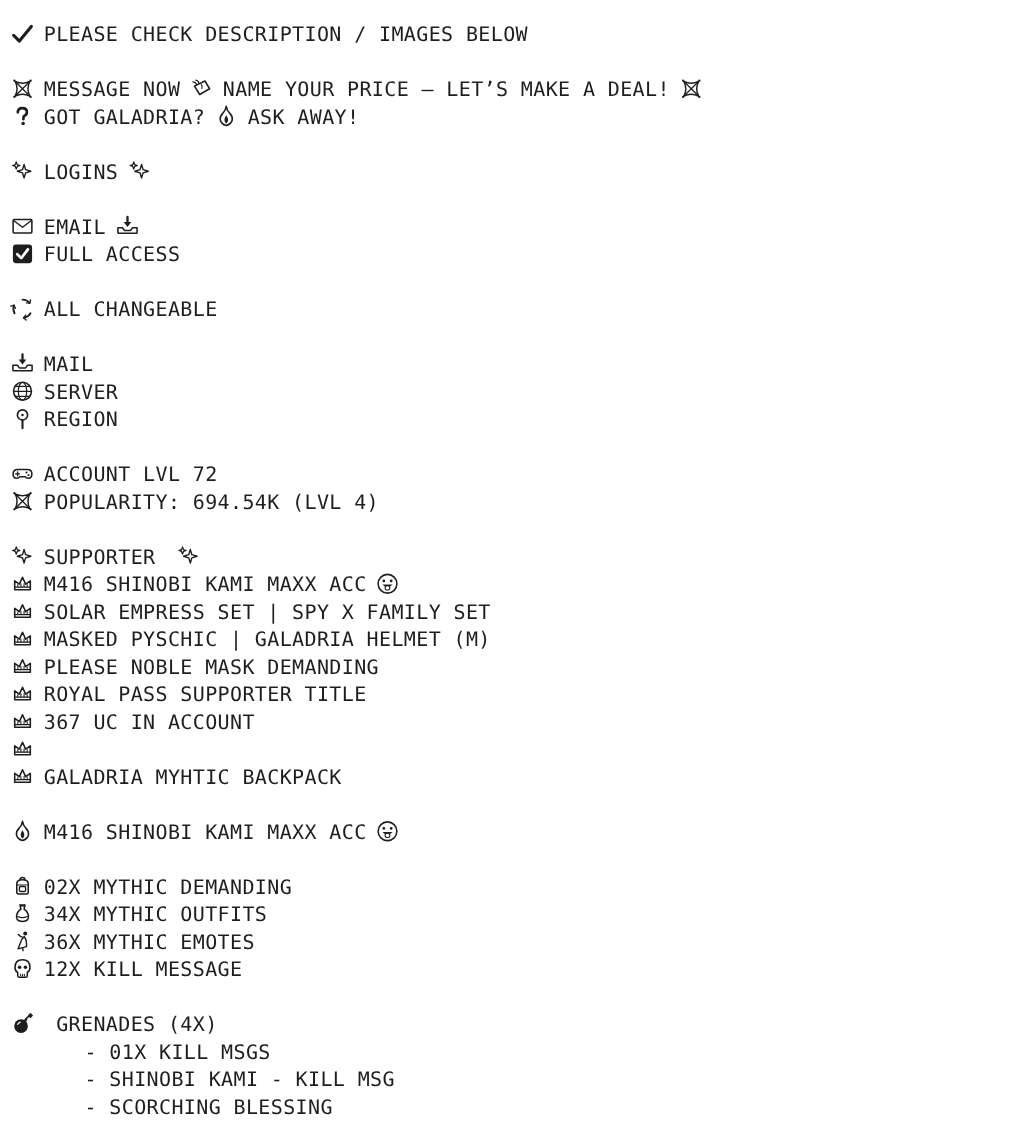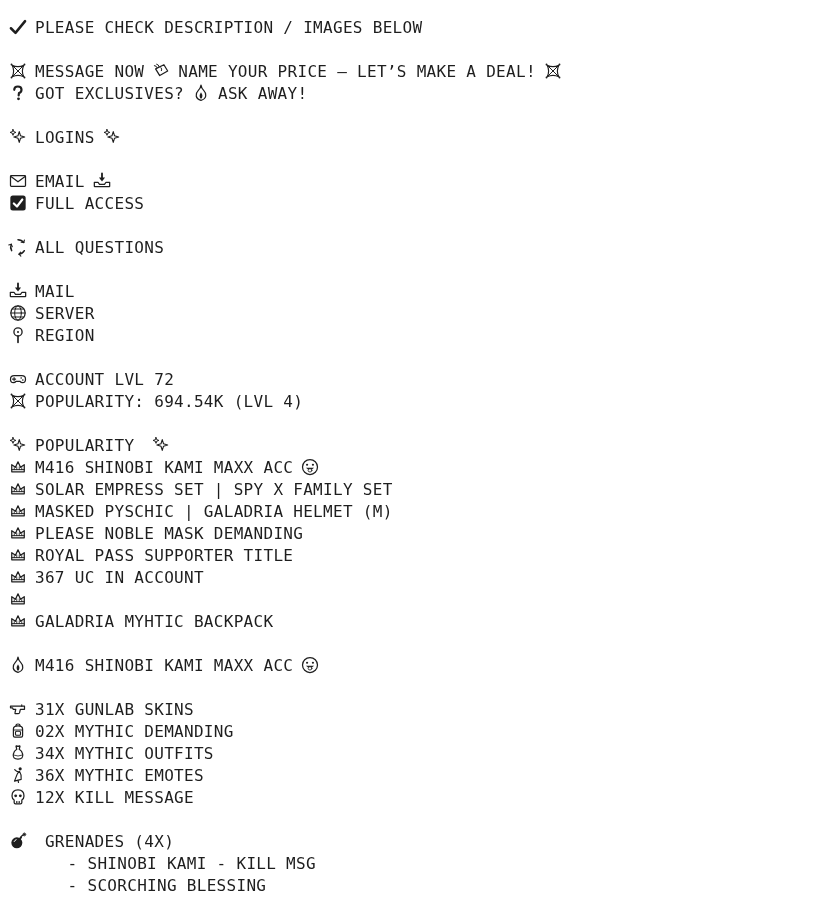--- a/index.html
+++ b/index.html
@@ -148,63 +148,63 @@
     <div class="line"></div>
     <div class="line"><span class="icon"><svg viewBox="0 0 24 24" width="20" height="20">
           <use href="#sym-burst-web"></use>
         </svg></span><span class="txt">MESSAGE NOW</span><span class="icon"><svg viewBox="0 0 24 24" width="20" height="20">
           <use href="#sym-money-with-wings"></use>
         </svg></span><span class="txt">NAME YOUR PRICE – LET’S MAKE A DEAL!</span><span class="icon"><svg viewBox="0 0 24 24" width="20" height="20">
           <use href="#sym-burst-web"></use>
         </svg></span></div>
     <div class="line"><span class="icon"><svg viewBox="0 0 24 24" width="20" height="20">
           <use href="#sym-question-mark"></use>
-        </svg></span><span class="txt">GOT EXCLUSIVES?</span><span class="icon"><svg viewBox="0 0 24 24" width="20" height="20">
+        </svg></span><span class="txt">GOT GALADRIA?</span><span class="icon"><svg viewBox="0 0 24 24" width="20" height="20">
           <use href="#sym-fire"></use>
         </svg></span><span class="txt">ASK AWAY!</span></div>
     <div class="line"></div>
     <div class="line"><span class="icon"><svg viewBox="0 0 24 24" width="20" height="20">
           <use href="#sym-sparkles"></use>
         </svg></span><span class="txt">LOGINS</span><span class="icon"><svg viewBox="0 0 24 24" width="20" height="20">
           <use href="#sym-sparkles"></use>
         </svg></span></div>
     <div class="line"></div>
     <div class="line"><span class="icon"><svg viewBox="0 0 24 24" width="20" height="20">
           <use href="#sym-envelope"></use>
         </svg></span><span class="txt">EMAIL</span><span class="icon"><svg viewBox="0 0 24 24" width="20" height="20">
           <use href="#sym-inbox-tray"></use>
         </svg></span></div>
     <div class="line"><span class="icon"><svg viewBox="0 0 24 24" width="20" height="20">
           <use href="#sym-checked-box"></use>
         </svg></span><span class="txt">FULL ACCESS</span></div>
     <div class="line"></div>
     <div class="line"><span class="icon"><svg viewBox="0 0 24 24" width="20" height="20">
           <use href="#sym-recycle"></use>
-        </svg></span><span class="txt">ALL QUESTIONS</span></div>
+        </svg></span><span class="txt">ALL CHANGEABLE</span></div>
     <div class="line"></div>
     <div class="line"><span class="icon"><svg viewBox="0 0 24 24" width="20" height="20">
           <use href="#sym-inbox-tray"></use>
         </svg></span><span class="txt">MAIL</span></div>
     <div class="line"><span class="icon"><svg viewBox="0 0 24 24" width="20" height="20">
           <use href="#sym-globe"></use>
         </svg></span><span class="txt">SERVER</span></div>
     <div class="line"><span class="icon"><svg viewBox="0 0 24 24" width="20" height="20">
           <use href="#sym-pin"></use>
         </svg></span><span class="txt">REGION</span></div>
     <div class="line"></div>
     <div class="line"><span class="icon"><svg viewBox="0 0 24 24" width="20" height="20">
           <use href="#sym-gamepad"></use>
         </svg></span><span class="txt">ACCOUNT LVL 72</span></div>
     <div class="line"><span class="icon"><svg viewBox="0 0 24 24" width="20" height="20">
           <use href="#sym-burst-web"></use>
         </svg></span><span class="txt">POPULARITY: 694.54K (LVL 4)</span></div>
     <div class="line"></div>
     <div class="line"><span class="icon"><svg viewBox="0 0 24 24" width="20" height="20">
           <use href="#sym-sparkles"></use>
-        </svg></span><span class="txt">POPULARITY </span><span class="icon"><svg viewBox="0 0 24 24" width="20" height="20">
+        </svg></span><span class="txt">SUPPORTER </span><span class="icon"><svg viewBox="0 0 24 24" width="20" height="20">
           <use href="#sym-sparkles"></use>
         </svg></span></div>
     <div class="line"><span class="icon"><svg viewBox="0 0 24 24" width="20" height="20">
           <use href="#sym-crown"></use>
         </svg></span><span class="txt">M416 SHINOBI KAMI MAXX ACC</span><span class="icon"><svg viewBox="0 0 24 24" width="20" height="20">
           <use href="#sym-tongue-out-face"></use>
         </svg></span></div>
     <div class="line"><span class="icon"><svg viewBox="0 0 24 24" width="20" height="20">
           <use href="#sym-crown"></use>
         </svg></span><span class="txt">SOLAR EMPRESS SET | SPY X FAMILY SET</span></div>
@@ -227,33 +227,31 @@
           <use href="#sym-crown"></use>
         </svg></span><span class="txt">GALADRIA MYHTIC BACKPACK</span></div>
     <div class="line"></div>
     <div class="line"><span class="icon"><svg viewBox="0 0 24 24" width="20" height="20">
           <use href="#sym-fire"></use>
         </svg></span><span class="txt">M416 SHINOBI KAMI MAXX ACC</span><span class="icon"><svg viewBox="0 0 24 24" width="20" height="20">
           <use href="#sym-tongue-out-face"></use>
         </svg></span></div>
     <div class="line"></div>
     <div class="line"><span class="icon"><svg viewBox="0 0 24 24" width="20" height="20">
-          <use href="#sym-gun"></use>
-        </svg></span><span class="txt">31X GUNLAB SKINS</span></div>
-    <div class="line"><span class="icon"><svg viewBox="0 0 24 24" width="20" height="20">
           <use href="#sym-backpack"></use>
         </svg></span><span class="txt">02X MYTHIC DEMANDING</span></div>
     <div class="line"><span class="icon"><svg viewBox="0 0 24 24" width="20" height="20">
           <use href="#sym-dress"></use>
         </svg></span><span class="txt">34X MYTHIC OUTFITS</span></div>
     <div class="line"><span class="icon"><svg viewBox="0 0 24 24" width="20" height="20">
           <use href="#sym-dancer"></use>
         </svg></span><span class="txt">36X MYTHIC EMOTES</span></div>
     <div class="line"><span class="icon"><svg viewBox="0 0 24 24" width="20" height="20">
           <use href="#sym-skull"></use>
         </svg></span><span class="txt">12X KILL MESSAGE</span></div>
     <div class="line"></div>
     <div class="line"><span class="icon"><svg viewBox="0 0 24 24" width="20" height="20">
           <use href="#sym-bomb"></use>
         </svg></span><span class="txt"> GRENADES (4X)</span></div>
+    <div class="line"><span class="txt">      - 01X KILL MSGS</span></div>
     <div class="line"><span class="txt">      - SHINOBI KAMI - KILL MSG</span></div>
     <div class="line"><span class="txt">      - SCORCHING BLESSING</span></div>
   </div>
 
 </body></html>

